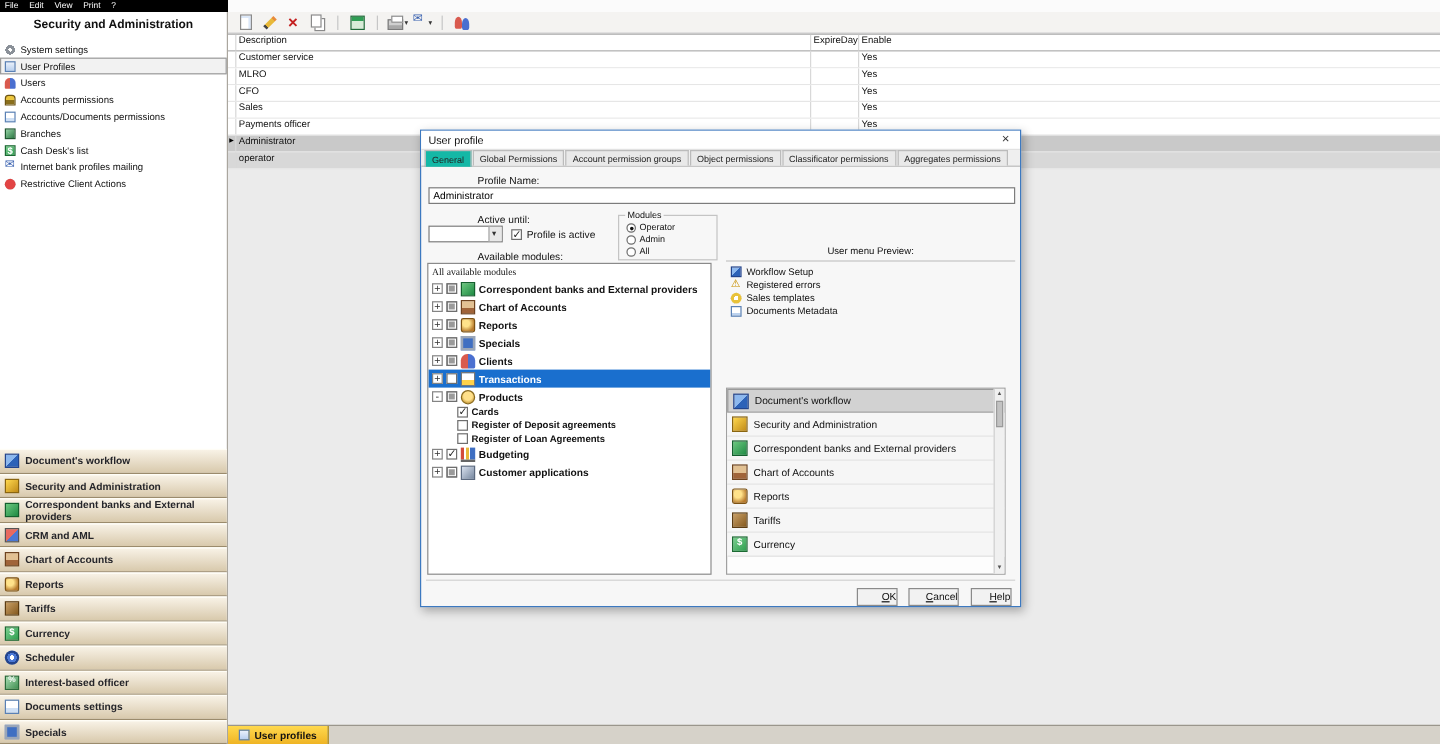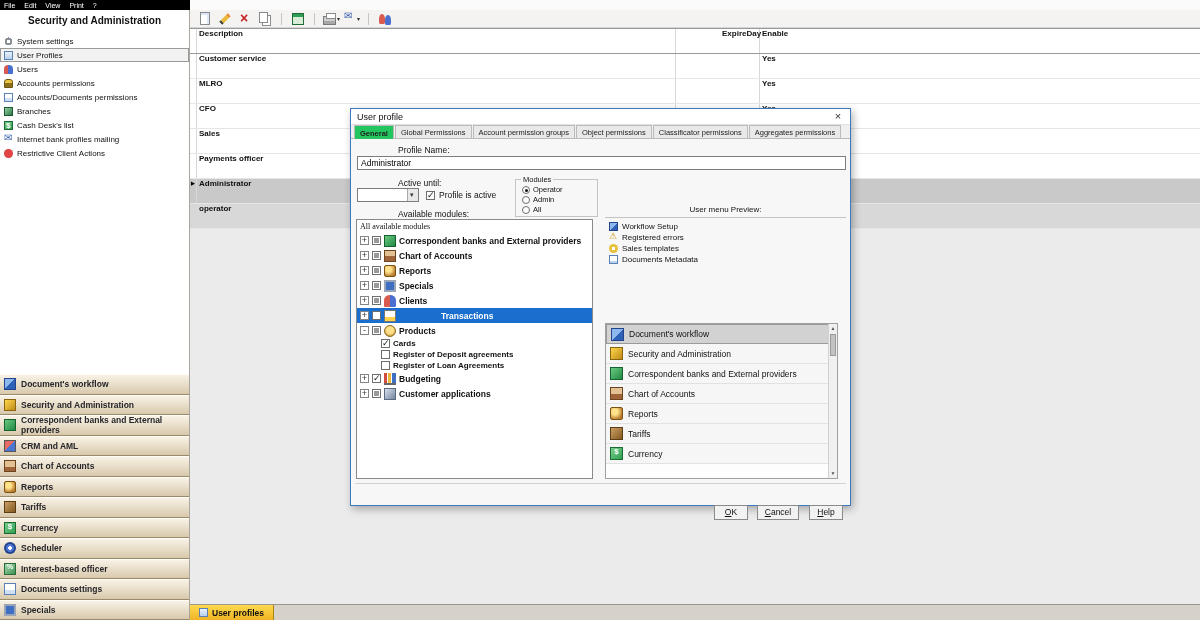--- a/index.html
+++ b/index.html
@@ -74,25 +74,25 @@
   .t-copy{width:9px;height:11px;background:#fff;border:1px solid #8a8a8a;box-shadow:3px 3px 0 -1px #fff,3px 3px 0 0 #8a8a8a;margin:0 3px 3px 0;}
   .t-save{width:12px;height:12px;background:linear-gradient(180deg,#2f9e54 35%,#d8ecd8 35%);border:1px solid #1f6a38;}
   .t-print{position:relative;width:13px;height:9px;margin-top:3px;background:#cfcfcf;border:1px solid #7a7a7a;box-shadow:inset 0 -3px 0 #a8a8a8;}
   .t-print::before{content:"";position:absolute;left:2px;top:-4px;width:8px;height:4px;background:#fff;border:1px solid #8a8a8a;}
   .t-users{position:relative;width:15px;height:12px;}
   .t-users::before{content:"";position:absolute;left:1px;top:1px;width:6px;height:10px;background:#d95a4e;border-radius:50% 50% 20% 20%;}
   .t-users::after{content:"";position:absolute;left:7px;top:2px;width:6px;height:10px;background:#4a6fd0;border-radius:50% 50% 20% 20%;}
 
   
   .grid{position:absolute;left:190px;top:28px;right:0;background:#fff;border-top:1px solid #9a9a9a;}
-  .grow{display:flex;height:25px;font-size:8px;line-height:9px;background:#fff;border-bottom:1px solid #e6e6e6;font-weight:bold;}
+  .grow{display:flex;height:14px;font-size:8px;line-height:9px;background:#fff;border-bottom:1px solid #e6e6e6;}
   .grow.header{border-bottom:1px solid #9a9a9a;}
   .c-mark{width:7px;border-right:1px solid #d8d8d8;font-size:5px;line-height:9px;color:#000;text-align:center;}
   .c-desc{width:479px;border-right:1px solid #d8d8d8;padding-left:2px;overflow:hidden;white-space:nowrap;}
-  .c-exp{width:40px;border-right:1px solid #d8d8d8;padding-left:2px;margin-left:44px;}
+  .c-exp{width:40px;border-right:1px solid #d8d8d8;padding-left:2px;}
   .c-en{flex:1;padding-left:2px;}
   .grow.sel{background:#c9c9c9;}
   .grow.shade{background:#d8d8d8;}
 
   
   .tabbar{position:absolute;left:190px;bottom:0;right:0;height:16px;background:#d6d2c9;
     border-top:1px solid #9a968c;display:flex;}
   .btab{display:flex;align-items:center;gap:4px;padding:0 9px;font-size:8.5px;font-weight:bold;
     background:linear-gradient(#ffd94e,#efb424);border-right:1px solid #a8860f;}
 
@@ -100,21 +100,21 @@
   .dialog{position:absolute;left:350px;top:108px;width:501px;height:398px;background:#f7f7f7;
     border:1px solid #3c79c0;box-shadow:2px 3px 8px rgba(0,0,0,.3);}
   .dlg-title{height:16px;background:#fff;display:flex;align-items:center;padding:0 6px;
     font-size:9px;border-bottom:1px solid #e2e2e2;gap:24px;}
   .dlg-close{margin-left:auto;font-size:11px;line-height:11px;color:#333;width:12px;text-align:center;}
   .dlg-close::before{content:"×";}
   .dlg-tabs{display:flex;height:14px;align-items:flex-end;padding-left:3px;background:#efefef;
     border-bottom:1px solid #bbb;}
   .dtab{font-size:7.5px;white-space:nowrap;padding:2px 5px 1px;background:#e9e9e9;
     border:1px solid #bbb;border-bottom:none;margin-right:1px;color:#222;}
-  .dtab.active{background:#22c55e;padding-top:3px;font-weight:bold;position:relative;top:1px;}
+  .dtab.active{background:#14b8a6;padding-top:3px;font-weight:normal;position:relative;top:1px;}
   .flabel{position:absolute;font-size:8.5px;margin-left:40px;}
   .dlg-input{position:absolute;left:6px;top:47px;width:489px;height:14px;border:1px solid #7c7c7c;
     background:#fff;font-size:8.5px;font-family:"Liberation Sans",sans-serif;padding:0 3px;}
   .combo{position:absolute;left:6px;top:79px;width:62px;height:14px;border:1px solid #7c7c7c;background:#fff;}
   .combo-btn{position:absolute;right:0;top:0;bottom:0;width:11px;background:#e8e8e8;border-left:1px solid #a8a8a8;}
   .combo-btn::after{content:"▾";position:absolute;left:2px;top:2px;font-size:7px;color:#333;}
   .cb{width:9px;height:9px;border:1px solid #6e6e6e;background:#fff;display:inline-block;flex:none;position:relative;}
   .cb.partial{background:#9a9a9a;box-shadow:inset 0 0 0 1px #fff;}
   .cb.checked::after{content:"✓";position:absolute;left:0px;top:-2px;font-size:9px;color:#1a1a1a;}
   .chkrow{position:absolute;left:75px;top:81px;display:flex;align-items:center;gap:4px;}
@@ -128,43 +128,43 @@
 
   
   .tree{position:absolute;left:5px;top:110px;width:237px;height:260px;border:1px solid #8a8a8a;
     background:#fff;overflow:hidden;}
   .troot{font-size:8px;padding:2px 0 1px 3px;height:13px;font-family:Liberation Serif, serif;}
   .trow{display:flex;align-items:center;gap:3px;height:15px;padding-left:3px;}
   .trow .tlabel{font-size:8.5px;font-weight:bold;white-space:nowrap;overflow:hidden;}
   .trow.child{height:11px;padding-left:24px;}
   .trow.child .tlabel{font-size:8px;font-weight:bold;}
   .trow.sel{background:#1a6fce;}
-  .trow.sel .tlabel{color:#fff;margin-left:42px;}
+  .trow.sel .tlabel{color:#fff;}
   .expand{width:9px;height:9px;border:1px solid #848484;background:#fff;font-size:9px;line-height:7px;
     text-align:center;color:#333;flex:none;}
 
   
   .pv-label{position:absolute;left:254px;top:96px;width:241px;text-align:center;font-size:8px;}
   .pv-line{position:absolute;left:254px;top:108px;width:241px;border-top:1px solid #c4c4c4;}
   .pv-list{position:absolute;left:258px;top:112px;}
   .pv-item{display:flex;align-items:center;gap:4px;height:11px;font-size:8px;}
   .menulist{position:absolute;left:254px;top:214px;width:233px;height:156px;border:1px solid #a0a0a0;
     background:#fdfdfd;}
   .ml-item{display:flex;align-items:center;gap:5px;height:20px;padding-left:4px;
     border-bottom:1px solid #e2e2e2;font-size:8.5px;background:#f6f6f6;}
   .ml-item.sel{background:#d2d2d2;border:1px solid #9a9a9a;border-bottom:1px solid #9a9a9a;}
   .ml-scroll{position:absolute;right:0;top:0;bottom:0;width:9px;background:#f0f0f0;border-left:1px solid #d0d0d0;}
   .ml-up,.ml-down{position:absolute;left:0;width:8px;height:9px;font-size:5px;text-align:center;line-height:9px;color:#555;}
   .ml-up{top:0;}.ml-down{bottom:0;}
   .ml-up::before{content:"▲";}.ml-down::before{content:"▼";}
   .ml-thumb{position:absolute;left:1px;top:10px;width:6px;height:22px;background:#c2c2c2;border:1px solid #9a9a9a;}
 
   .dlg-sep{position:absolute;left:4px;right:4px;top:374px;border-top:1px solid #d2d2d2;}
-  .dlg-btn{position:absolute;top:396px;height:15px;background:#f2f2f2;border:1px solid #8a8a8a;
-    font-size:8.5px;text-align:center;}
+  .dlg-btn{position:absolute;top:381px;height:15px;background:#f2f2f2;border:1px solid #8a8a8a;
+    font-size:8.5px;text-align:right;}
   .dlg-btn span{display:block;line-height:13px;}
   .dlg-btn span::first-letter{text-decoration:underline;}
   .btn-ok{left:363px;width:34px;}
   .btn-cancel{left:406px;width:42px;}
   .btn-help{left:458px;width:34px;}
 </style>
 </head>
 <body>
 
 <div class="menubar">

